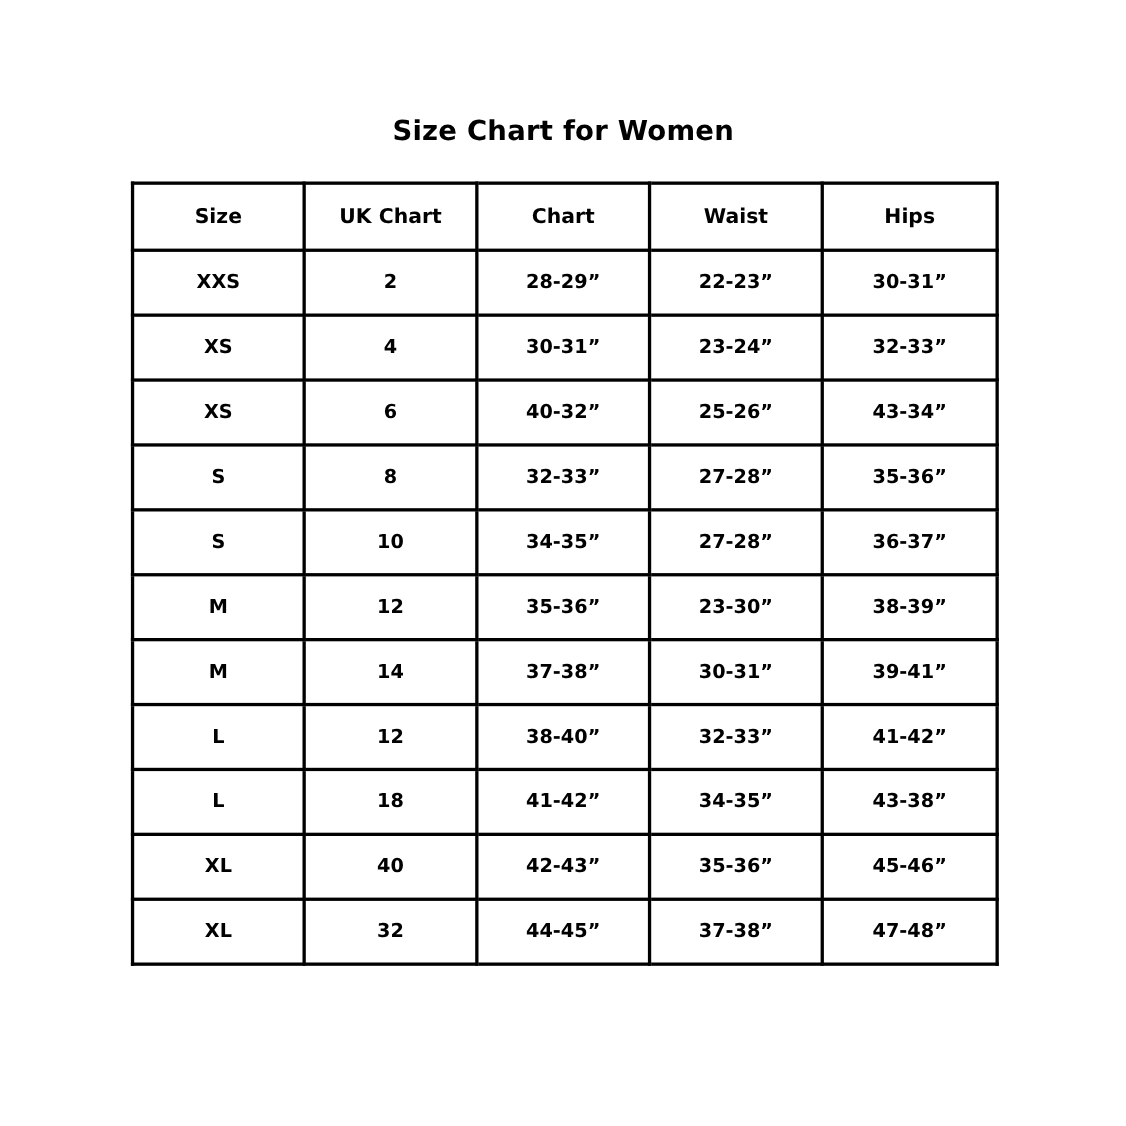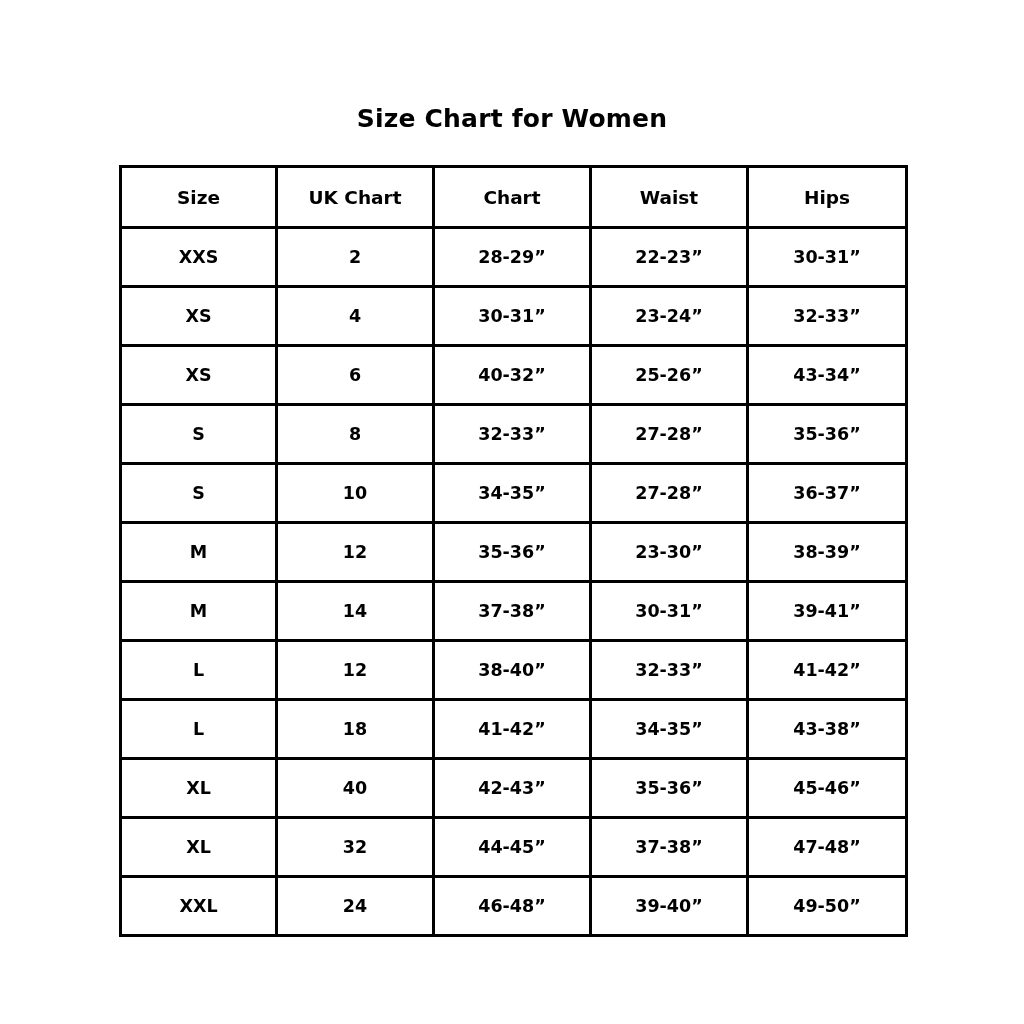--- a/index.html
+++ b/index.html
@@ -160,24 +160,17 @@
           <td>35-36”</td>
           <td>45-46”</td>
         </tr>
         <tr>
           <td>XL</td>
           <td>32</td>
           <td>44-45”</td>
           <td>37-38”</td>
           <td>47-48”</td>
         </tr>
-        <tr>
-          <td>XXL</td>
-          <td>24</td>
-          <td>46-48”</td>
-          <td>39-40”</td>
-          <td>49-50”</td>
-        </tr>
       </tbody>
     </table>
   </div>
 
 </div>
 
 </body></html>

